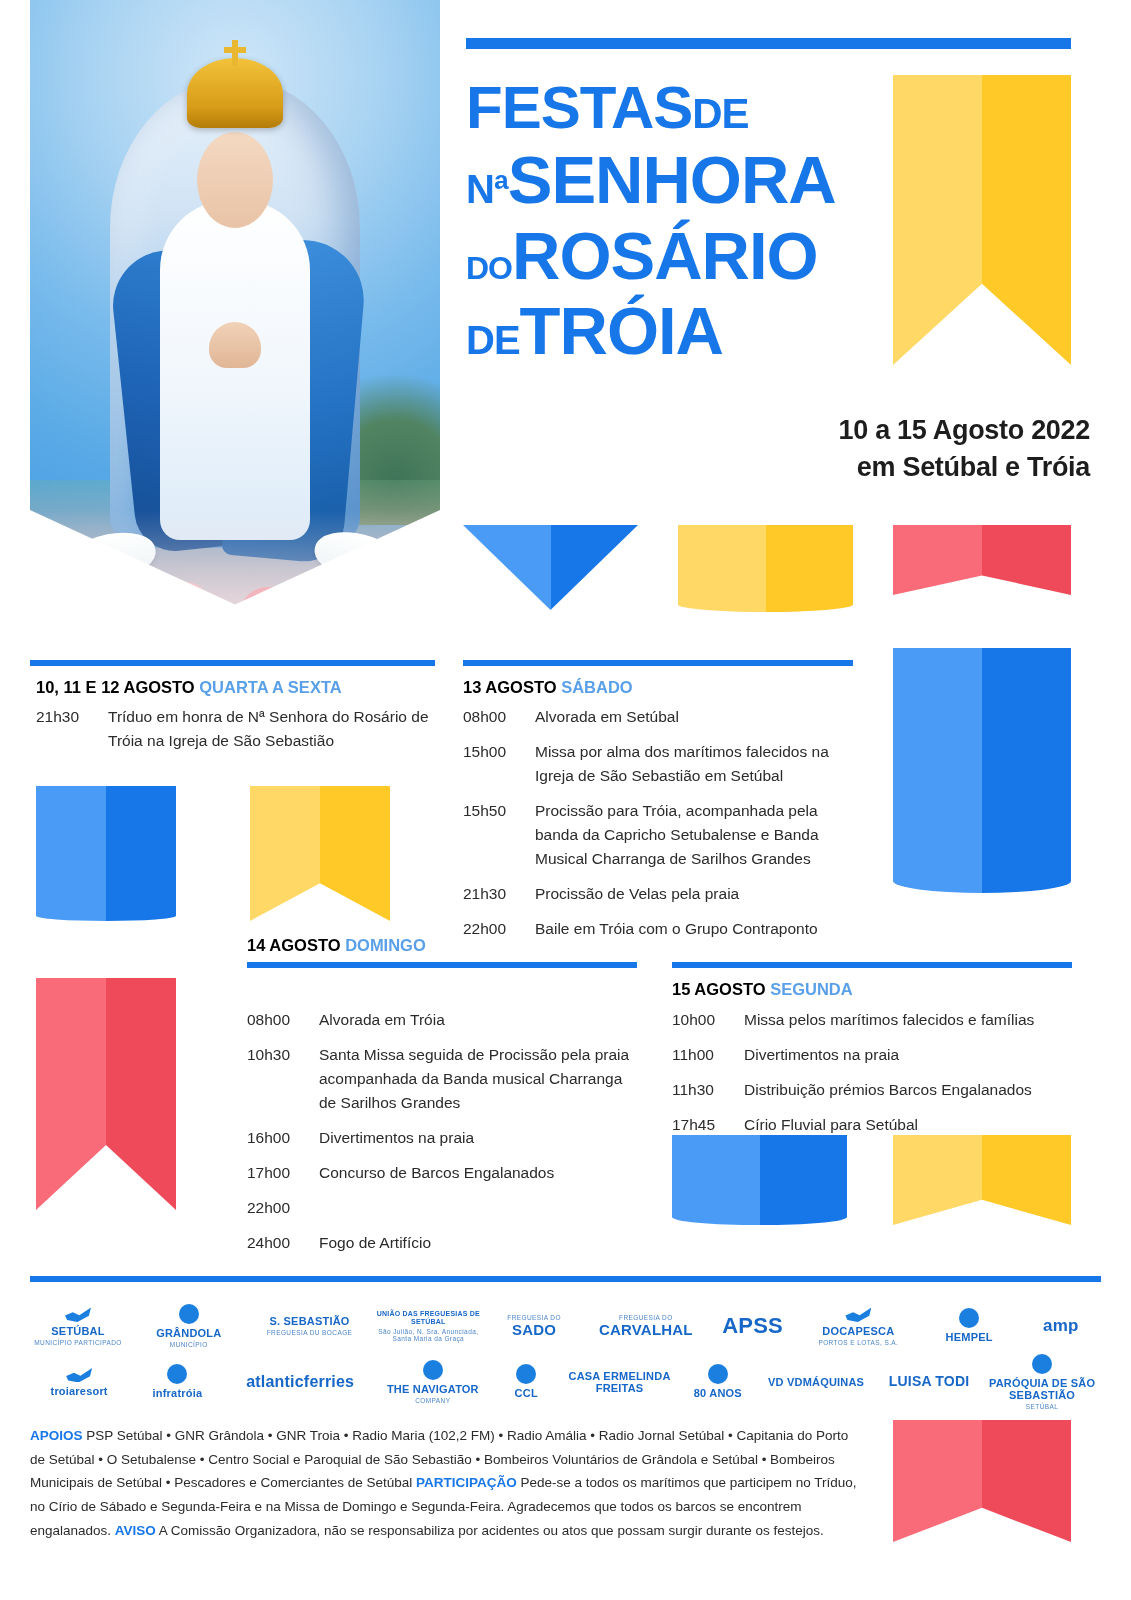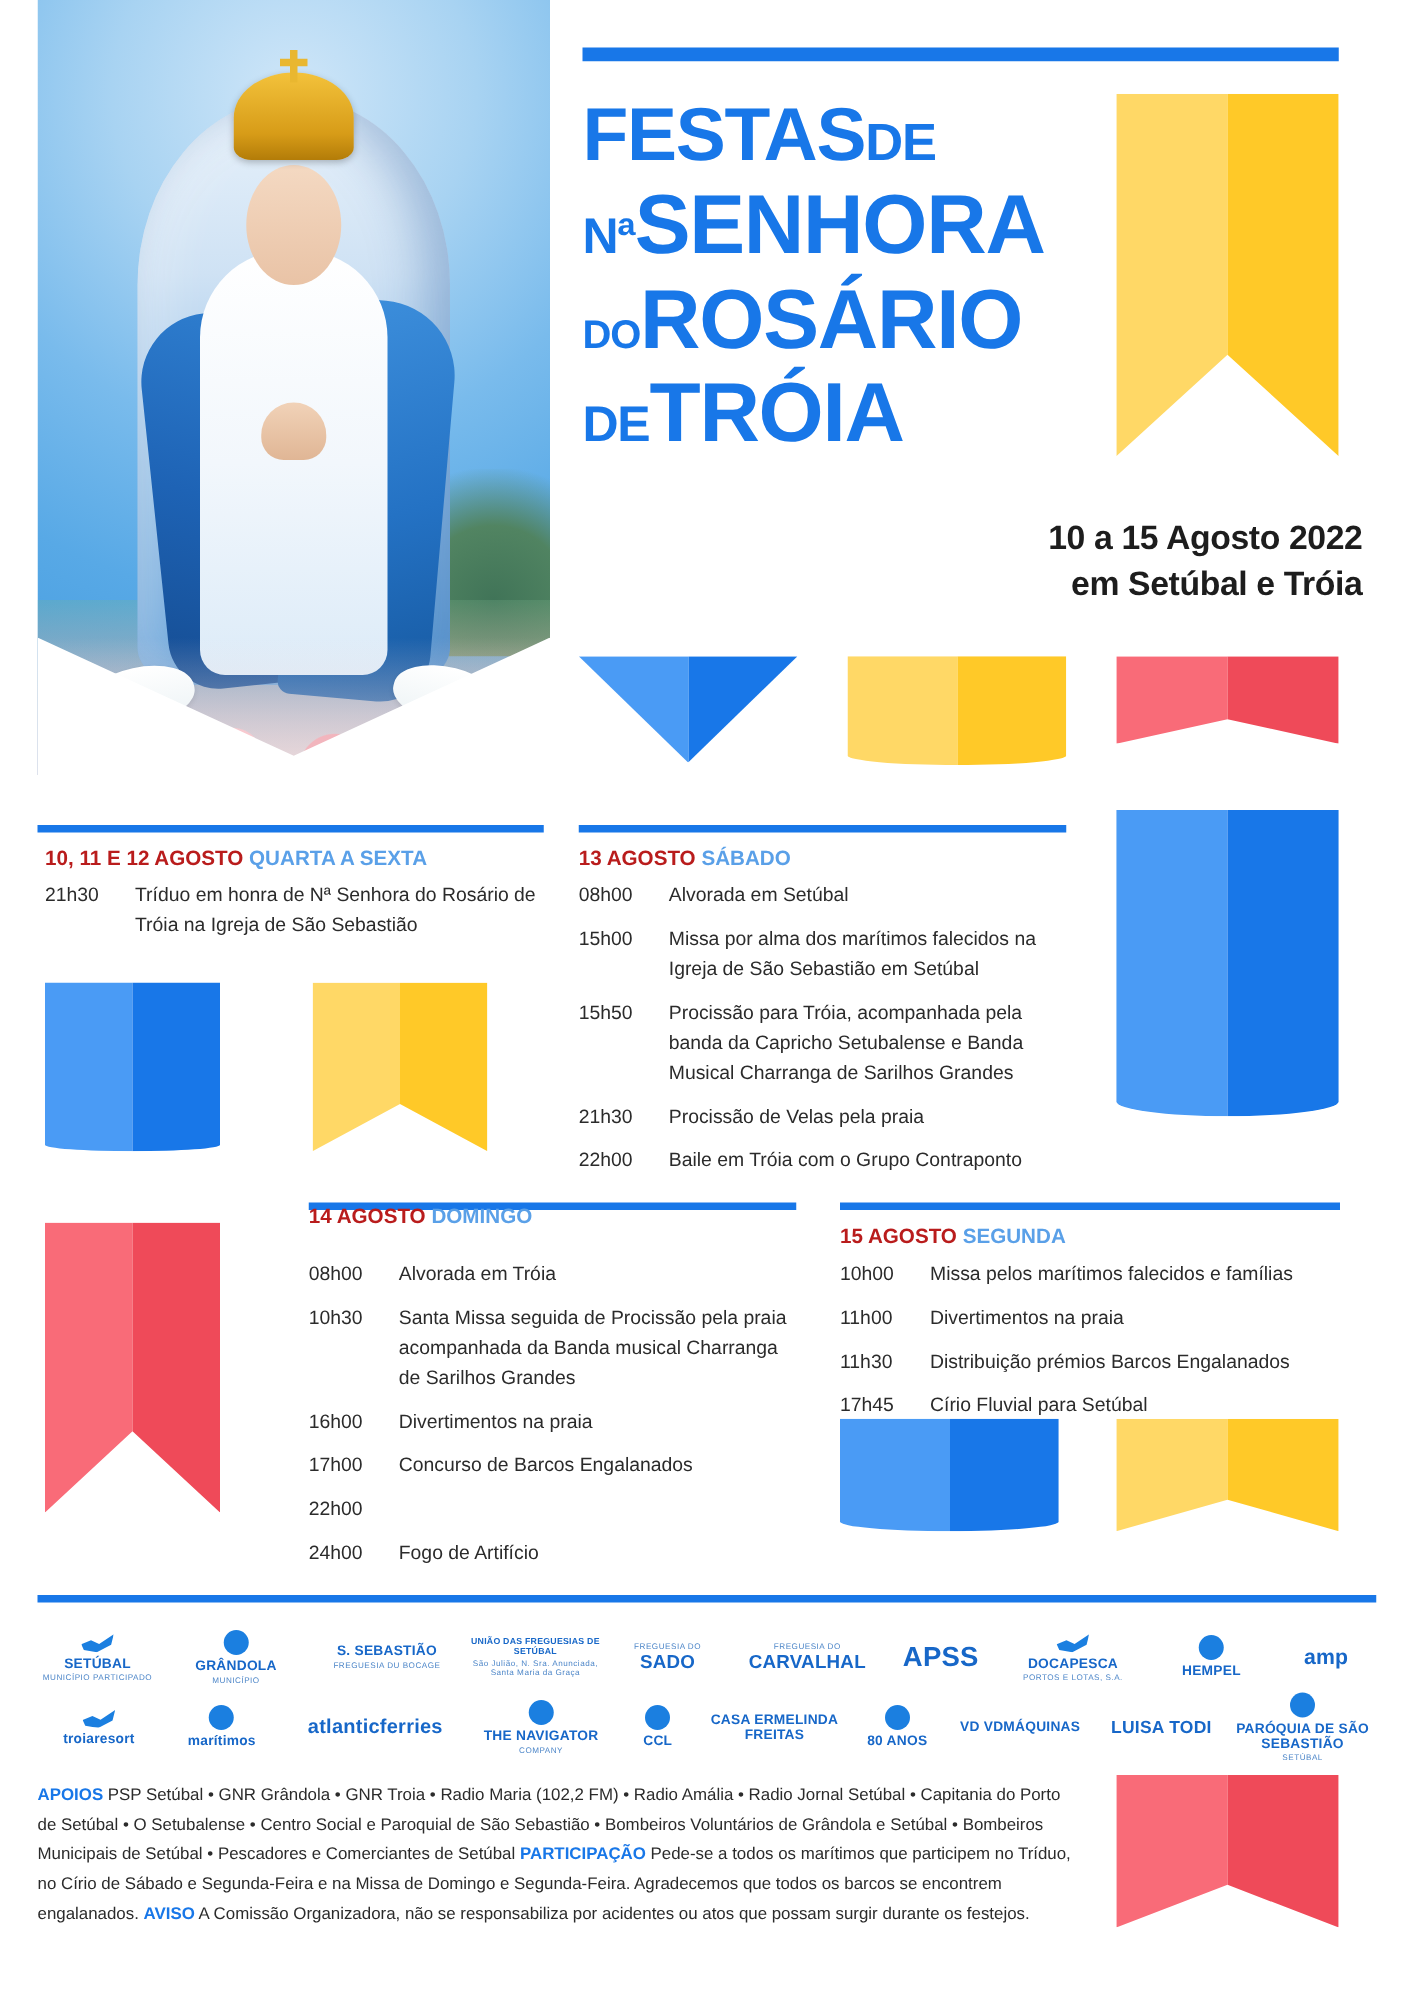--- a/index.html
+++ b/index.html
@@ -161,21 +161,21 @@
   .date-block {
     position: absolute; left: 790px; top: 415px; width: 300px;
     text-align: right; color: #1d1d1d;
   }
   .date-1 { font-size: 27px; font-weight: 700; letter-spacing: -.3px; }
   .date-2 { font-size: 27px; font-weight: 700; margin-top: 6px; letter-spacing: -.3px; }
 
   
   .prog-rule { position: absolute; height: 6px; background: #1877e8; }
   .prog-head { position: absolute; font-size: 16.5px; font-weight: 700; }
-  .prog-head .d { color: #b91c1c; }
+  .prog-head .d { color: #000000; }
   .prog-head .w { color: #5aa0e8; font-weight: 700; }
   .evt { position: absolute; font-size: 15.5px; color: #2b2b2b; }
   .evt-row { display: flex; margin-bottom: 11px; line-height: 1.55; }
   .evt-time { width: 72px; flex: none; }
   .evt-desc { flex: 1; }
 
   
   .sponsor-rule { position: absolute; left: 30px; top: 1276px; width: 1071px; height: 6px; background: #1877e8; }
   .sponsors {
     position: absolute; left: 30px; top: 1298px; width: 1071px; height: 112px;
@@ -339,21 +339,21 @@
   <div class="evt-row">
     <div class="evt-time">21h30</div>
     <div class="evt-desc">Procissão de Velas pela praia</div>
   </div>
   <div class="evt-row">
     <div class="evt-time">22h00</div>
     <div class="evt-desc">Baile em Tróia com o Grupo Contraponto</div>
   </div>
 </div>
 
-<div class="prog-head" style="left:247px; top:964px;">
+<div class="prog-head" style="left:247px; top:936px;">
   <span class="d">14 AGOSTO</span>
   <span class="w">DOMINGO</span>
 </div>
 <div class="evt" style="left:247px; top:1008px; width:395px;">
   <div class="evt-row">
     <div class="evt-time">08h00</div>
     <div class="evt-desc">Alvorada em Tróia</div>
   </div>
   <div class="evt-row">
     <div class="evt-time">10h30</div>
@@ -408,21 +408,21 @@
     <div class="sp" style="width:108px; font-size:7px;"><span>UNIÃO DAS FREGUESIAS DE SETÚBAL</span><span class="sub">São Julião, N. Sra. Anunciada, Santa Maria da Graça</span></div>
     <div class="sp" style="width:90px;"><span class="sub" style="margin:0 0 1px;">FREGUESIA DO</span><span class="big">SADO</span></div>
     <div class="sp" style="width:120px;"><span class="sub" style="margin:0 0 1px;">FREGUESIA DO</span><span class="big">CARVALHAL</span></div>
     <div class="sp" style="width:80px;"><span style="font-size:22px;">APSS</span></div>
     <div class="sp" style="width:118px;"><span class="sp-mark"></span><span>DOCAPESCA</span><span class="sub">PORTOS E LOTAS, S.A.</span></div>
     <div class="sp" style="width:90px;"><span class="sp-circle"></span><span>HEMPEL</span></div>
     <div class="sp" style="width:80px;"><span style="font-size:17px;">amp</span></div>
   </div>
   <div class="sp-row">
     <div class="sp" style="width:100px;"><span class="sp-mark"></span><span>troiaresort</span></div>
-    <div class="sp" style="width:100px;"><span class="sp-circle"></span><span>marítimos</span></div>
+    <div class="sp" style="width:100px;"><span class="sp-circle"></span><span>infratróia</span></div>
     <div class="sp" style="width:150px;"><span style="font-size:16px;">atlanticferries</span></div>
     <div class="sp" style="width:120px;"><span class="sp-circle"></span><span>THE NAVIGATOR</span><span class="sub">COMPANY</span></div>
     <div class="sp" style="width:70px;"><span class="sp-circle"></span><span>CCL</span></div>
     <div class="sp" style="width:120px;"><span>CASA ERMELINDA FREITAS</span></div>
     <div class="sp" style="width:80px;"><span class="sp-circle"></span><span>80 ANOS</span></div>
     <div class="sp" style="width:120px;"><span>VD VDMÁQUINAS</span></div>
     <div class="sp" style="width:110px;"><span style="font-size:14px;">LUISA TODI</span></div>
     <div class="sp" style="width:120px;"><span class="sp-circle"></span><span>PARÓQUIA DE SÃO SEBASTIÃO</span><span class="sub">SETÚBAL</span></div>
   </div>
 </div>

